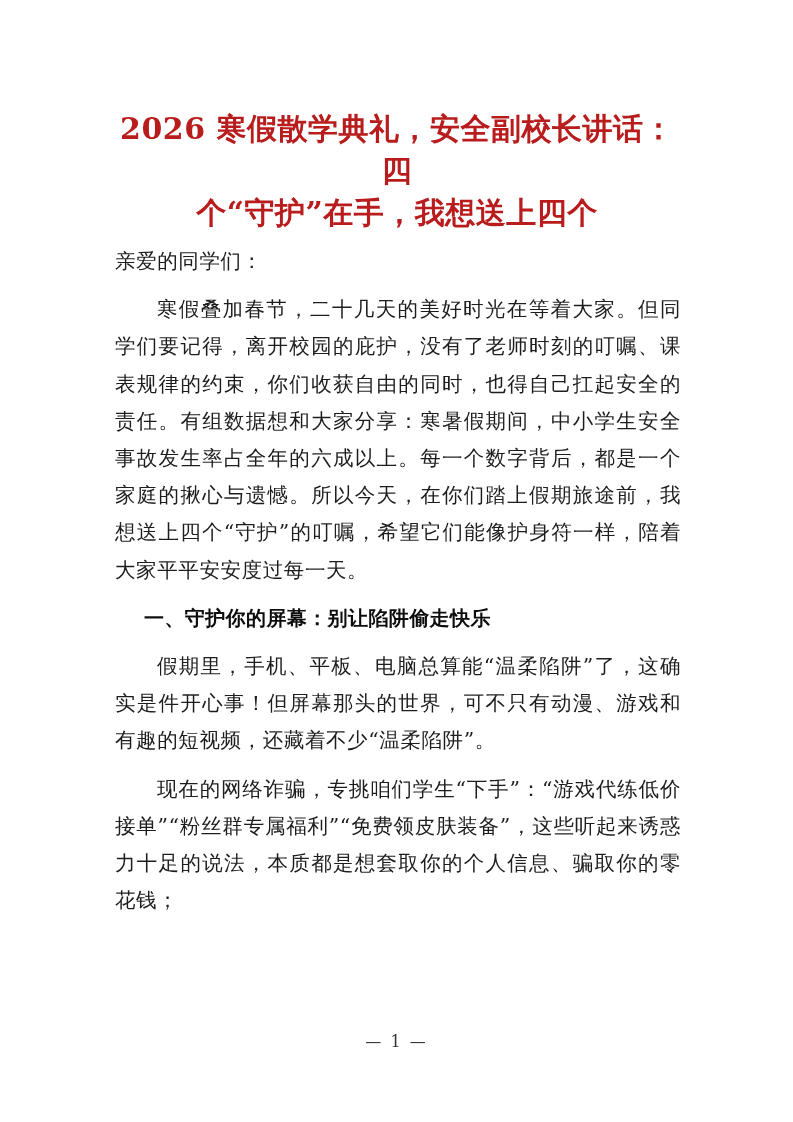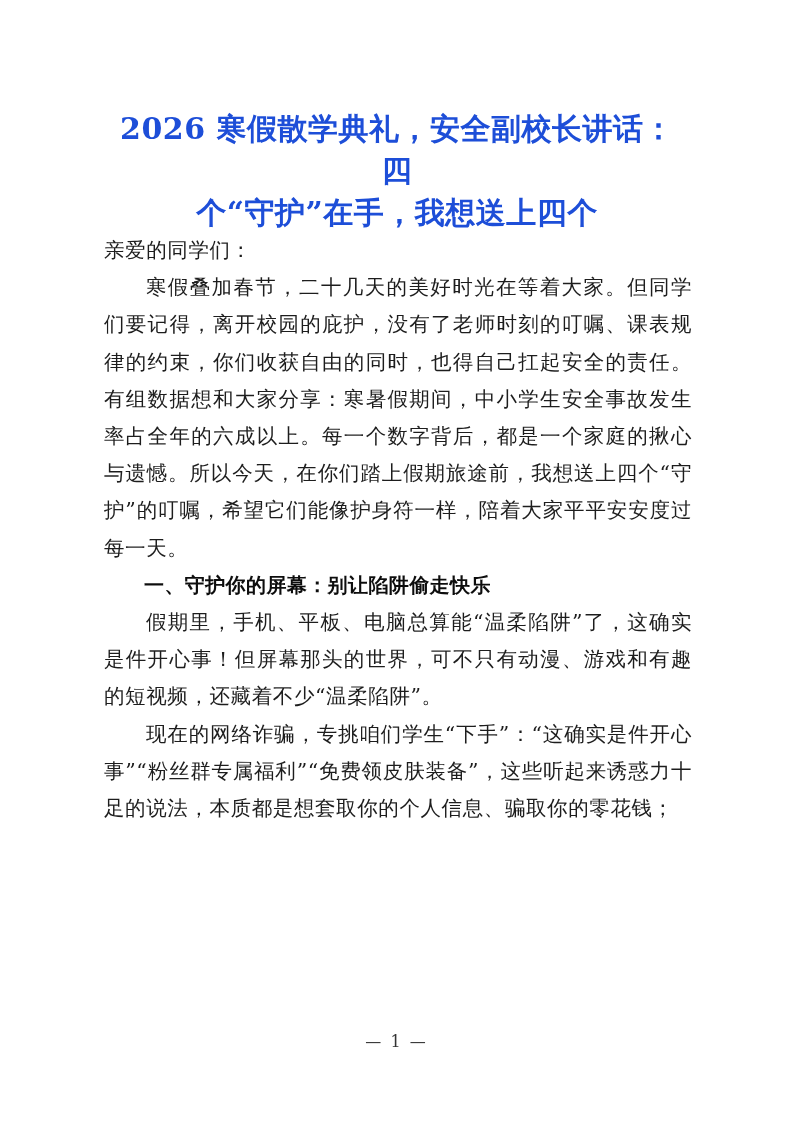--- a/index.html
+++ b/index.html
@@ -17,38 +17,38 @@
   }
   .doc-title {
     position: absolute;
     left: 107px;
     top: 108px;
     width: 580px;
     font-family: "DejaVu Serif", "Liberation Serif", serif;
     font-weight: bold;
     font-size: 30px;
     line-height: 42px;
-    color: #1d4ed8;
+    color: #b91c1c;
     text-align: center;
     letter-spacing: 0.5px;
   }
   .body-block {
     position: absolute;
     left: 104px;
     top: 232px;
     width: 588px;
   }
   .para {
     font-family: "DejaVu Serif", "Liberation Serif", serif;
     font-size: 20.5px;
     line-height: 37.2px;
     color: #1d1d1d;
     text-align: justify;
     text-justify: inter-character;
-    margin: 0;
+    margin: 11px;
     letter-spacing: 0.6px;
     text-align-last: left;
   }
   .para.indent {
     text-indent: 42px;
   }
   .section-heading {
     font-family: "DejaVu Sans", "Liberation Sans", sans-serif;
     font-size: 20px;
     line-height: 37.2px;
@@ -78,18 +78,18 @@
   <div class="doc-title">
     <div>2026 寒假散学典礼，安全副校长讲话：四</div>
     <div>个“守护”在手，我想送上四个</div>
   </div>
 
   <div class="body-block">
     <p class="para">亲爱的同学们：</p>
     <p class="para indent">寒假叠加春节，二十几天的美好时光在等着大家。但同学们要记得，离开校园的庇护，没有了老师时刻的叮嘱、课表规律的约束，你们收获自由的同时，也得自己扛起安全的责任。有组数据想和大家分享：寒暑假期间，中小学生安全事故发生率占全年的六成以上。每一个数字背后，都是一个家庭的揪心与遗憾。所以今天，在你们踏上假期旅途前，我想送上四个“守护”的叮嘱，希望它们能像护身符一样，陪着大家平平安安度过每一天。</p>
     <p class="section-heading">一、守护你的屏幕：别让陷阱偷走快乐</p>
     <p class="para indent">假期里，手机、平板、电脑总算能“温柔陷阱”了，这确实是件开心事！但屏幕那头的世界，可不只有动漫、游戏和有趣的短视频，还藏着不少“温柔陷阱”。</p>
-    <p class="para indent">现在的网络诈骗，专挑咱们学生“下手”：“这确实是件开心事”“粉丝群专属福利”“免费领皮肤装备”，这些听起来诱惑力十足的说法，本质都是想套取你的个人信息、骗取你的零花钱；</p>
+    <p class="para indent">现在的网络诈骗，专挑咱们学生“下手”：“游戏代练低价接单”“粉丝群专属福利”“免费领皮肤装备”，这些听起来诱惑力十足的说法，本质都是想套取你的个人信息、骗取你的零花钱；</p>
   </div>
 
   <div class="page-footer">— 1 —</div>
 
 </div>
 
 </body></html>

